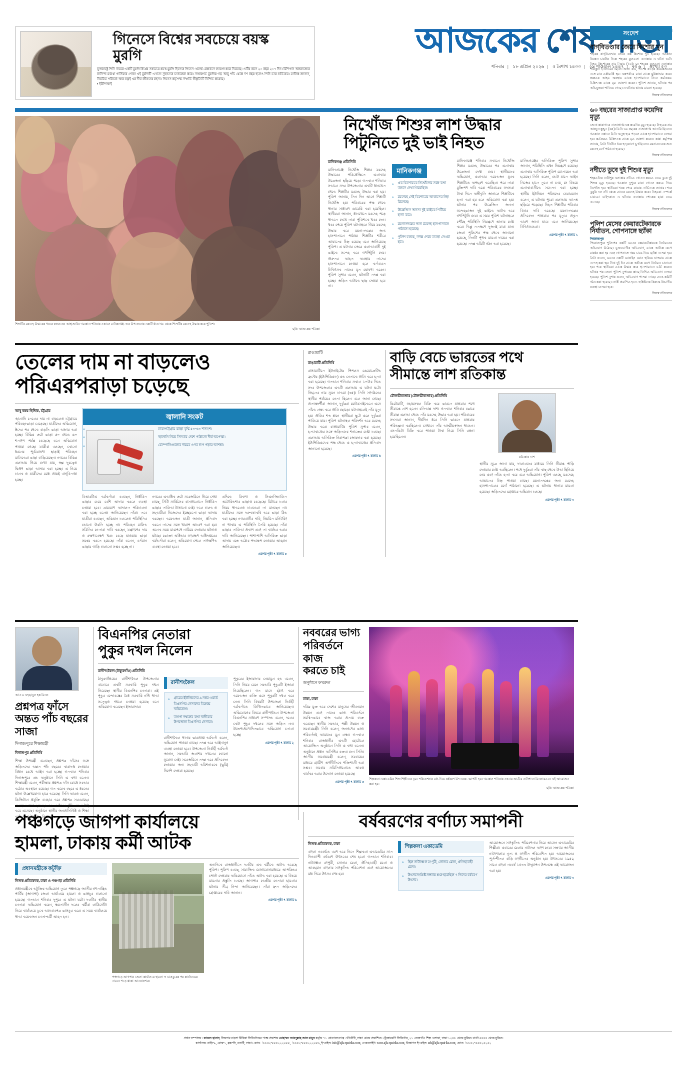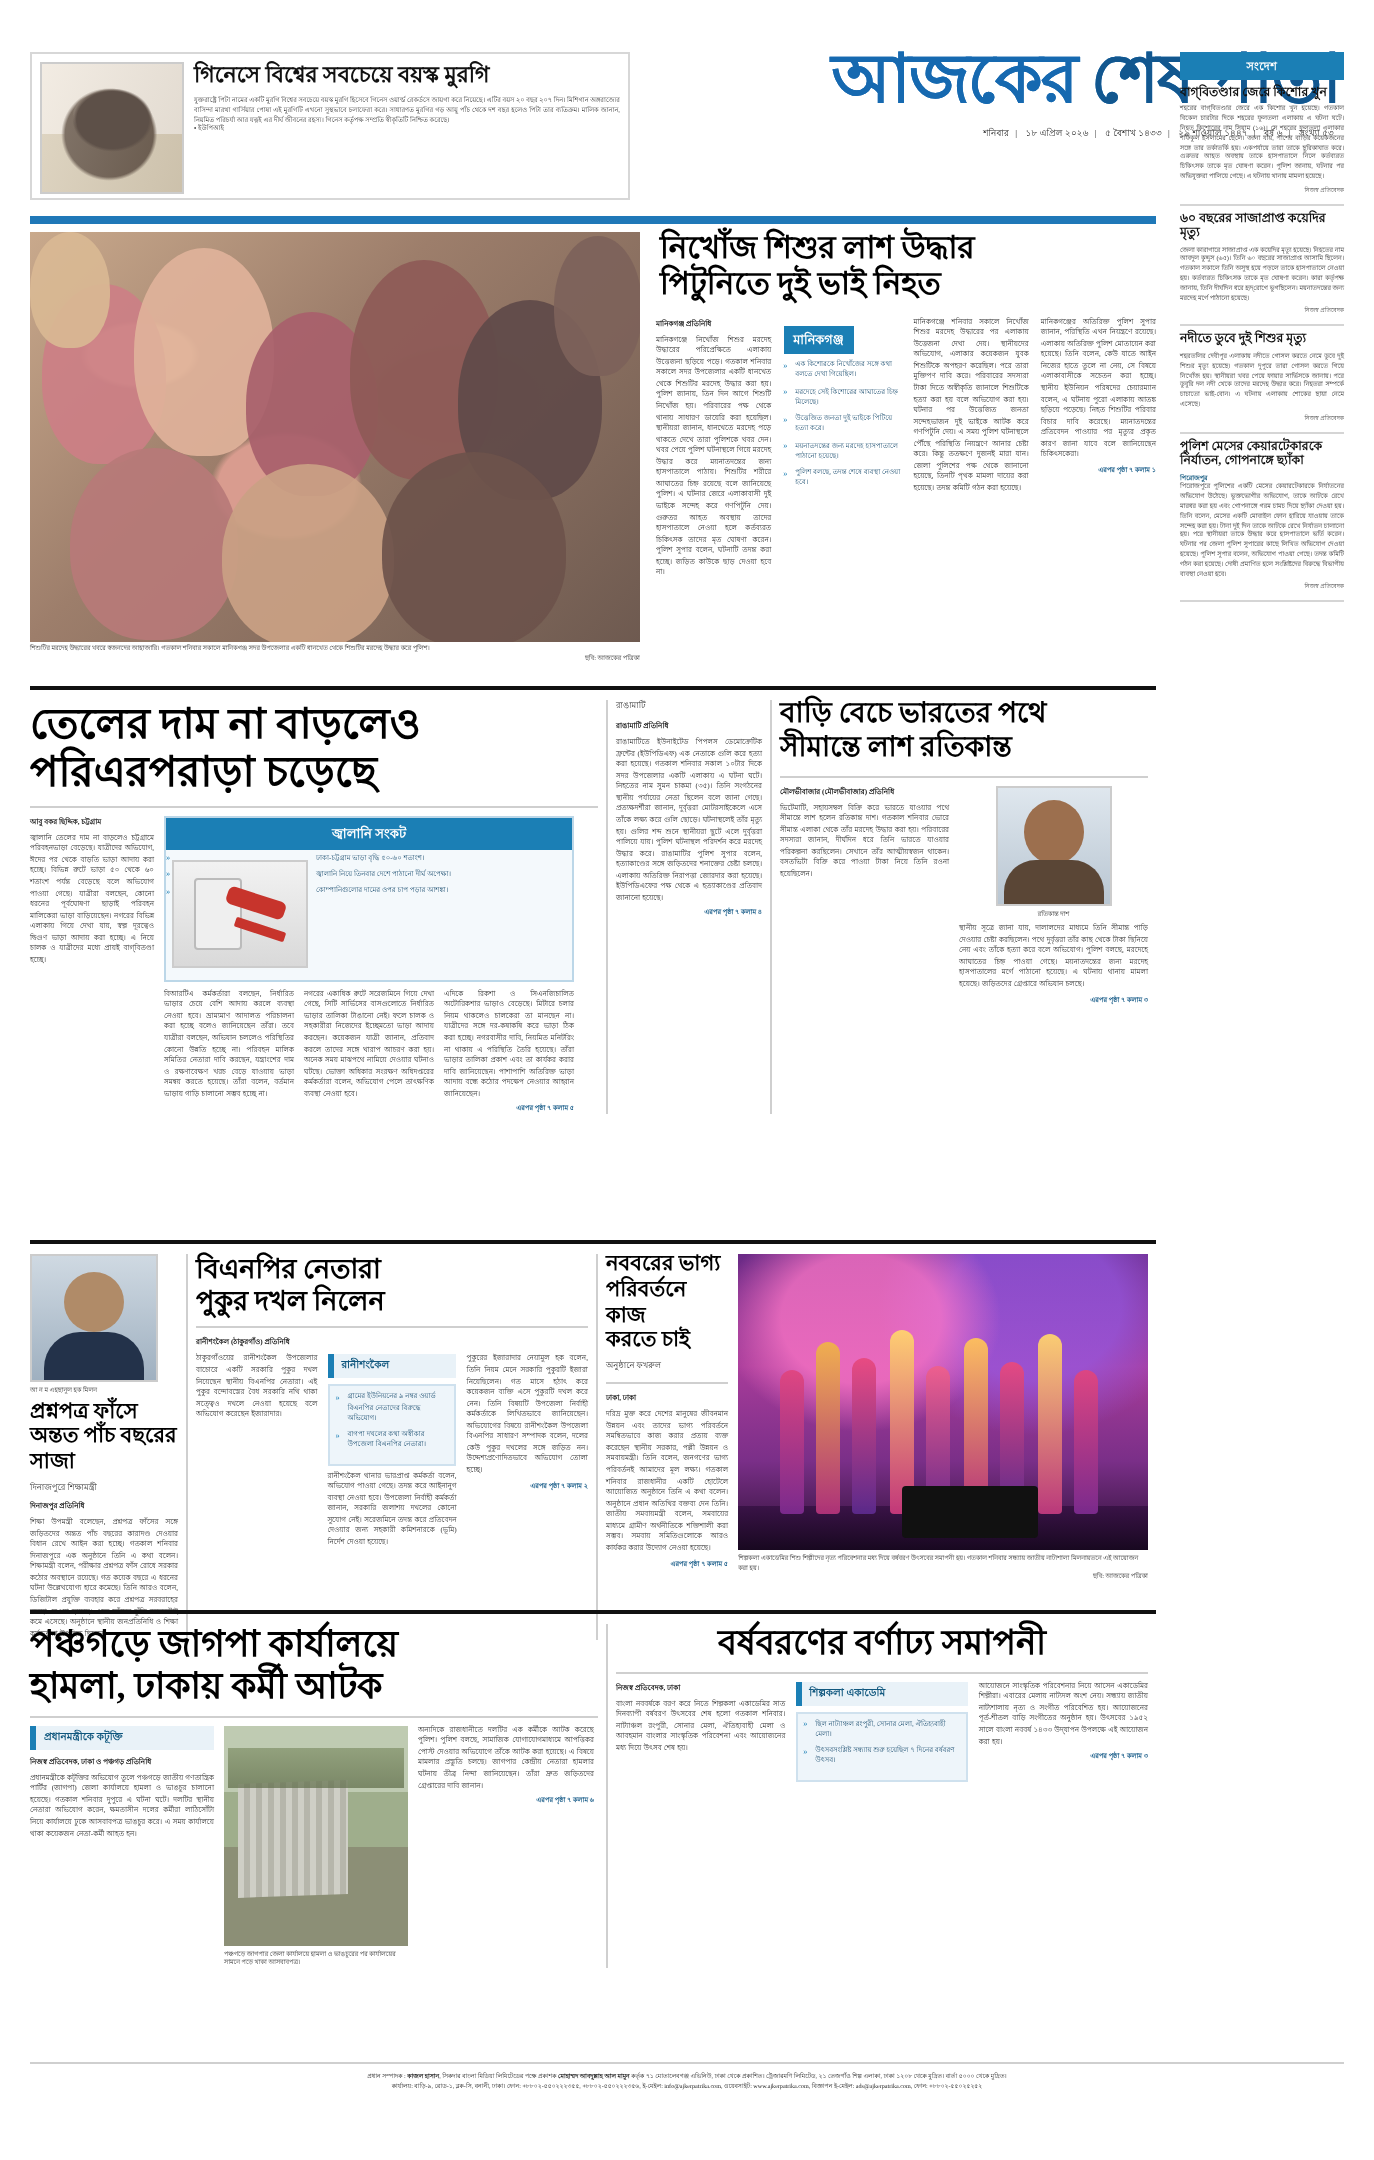--- a/index.html
+++ b/index.html
@@ -29,21 +29,21 @@
        radial-gradient(circle at 36% 40%, #7b6b5d 0 9px, transparent 10px),
        radial-gradient(ellipse at 48% 55%, #6a5a4c 0 22px, transparent 24px),
        linear-gradient(#efe7dc 0 55%, #d9cdb6 55% 100%);
      position:relative;overflow:hidden;}
   .teaser-photo:after{content:"";position:absolute;left:10px;top:8px;width:46px;height:40px;
      background:radial-gradient(ellipse at 55% 50%, #5d5048 0 18px, rgba(93,80,72,0) 20px);
      filter:blur(0.3px);}
   .teaser-photo:before{content:"";position:absolute;left:0;top:0;width:100%;height:100%;
      background:linear-gradient(110deg, rgba(255,255,255,.20), rgba(0,0,0,.06));}
   .teaser-body{flex:1 1 auto;min-width:0;}
-  .teaser-hl{font-size:11px;font-weight:bold;line-height:1.15;margin:1px 0 3px;color:#111;}
+  .teaser-hl{font-size:14px;font-weight:bold;line-height:1.15;margin:1px 16px 3px;color:#111;}
   .teaser-txt{font-size:3.3px;line-height:1.5;text-align:justify;color:#333;}
 
   .masthead{position:absolute;left:318px;top:-2px;width:337px;text-align:right;}
   .mast-title{font-size:34px;font-weight:bold;color:#1669b0;line-height:1;letter-spacing:-1px;
      text-shadow:0 0 0 #1669b0;}
   .mast-title .b2{color:#12578f;}
   .mast-date{margin-top:6px;font-size:4.4px;color:#222;letter-spacing:0.1px;}
   .mast-date span{margin:0 3px;}
 
   .blue-bar{position:absolute;left:15px;top:108px;width:563px;height:4px;background:#1f78b8;}
@@ -64,21 +64,21 @@
     background:
       radial-gradient(ellipse at 18% 30%, #e8c9a0 0 26px, rgba(232,201,160,0) 30px),
       radial-gradient(ellipse at 42% 62%, #d99c8f 0 34px, rgba(217,156,143,0) 38px),
       radial-gradient(ellipse at 70% 40%, #8f6d5e 0 40px, rgba(143,109,94,0) 46px),
       linear-gradient(135deg,#c9a98c 0%,#9d7e6b 40%,#6e5a50 100%);
   }
   .ph-crowd i{position:absolute;border-radius:50% 50% 45% 45%;opacity:.92;}
   .cap-lead{position:absolute;left:0;top:206px;width:305px;}
 
   .lead-right{position:absolute;left:313px;top:0;width:250px;}
-  .lead-hl{font-size:15.5px;font-weight:bold;line-height:1.18;color:#000;margin:0 2px 6px;}
+  .lead-hl{font-size:15.5px;font-weight:bold;line-height:1.18;color:#000;margin:0 16px 6px;}
   .lead-cols{display:flex;gap:6px;}
   .lead-col{width:78px;}
   .lead-col.mid{width:80px;}
   .tag{display:inline-block;background:#1b7fb5;color:#fff;font-size:6.4px;font-weight:bold;
        padding:1.5px 5px;margin-bottom:3px;}
   .tag-sm{display:block;background:#e9f2f8;border-left:3px solid #1b7fb5;color:#11587f;
        font-size:5.2px;font-weight:bold;padding:2px 4px;margin-bottom:3px;}
   .bullets{list-style:none;margin:0;padding:0;}
   .bullets li{font-size:3.5px;line-height:1.5;color:#1c4e70;margin-bottom:3px;padding-left:6px;position:relative;}
   .bullets li:before{content:"\00BB";position:absolute;left:0;top:-0.5px;color:#1b7fb5;font-size:4.2px;}

